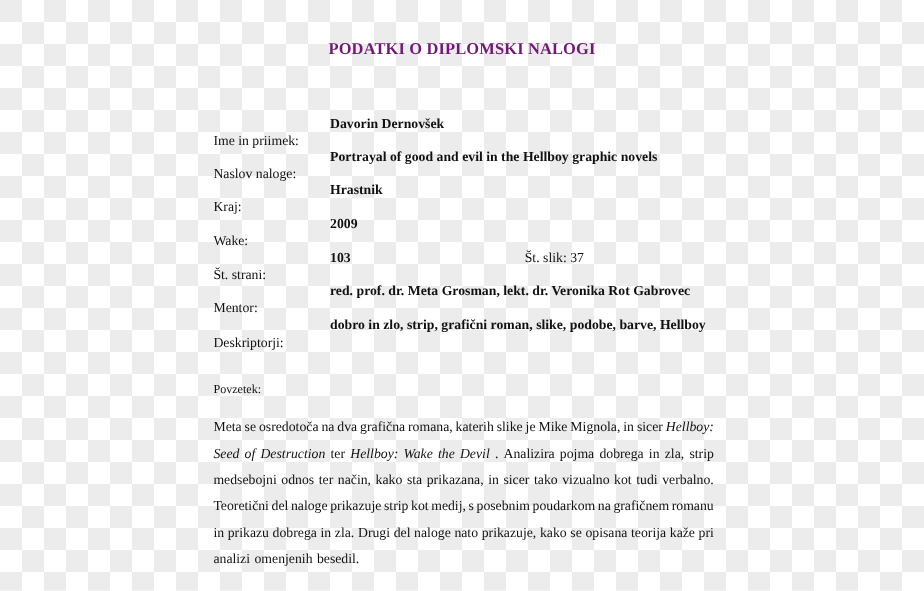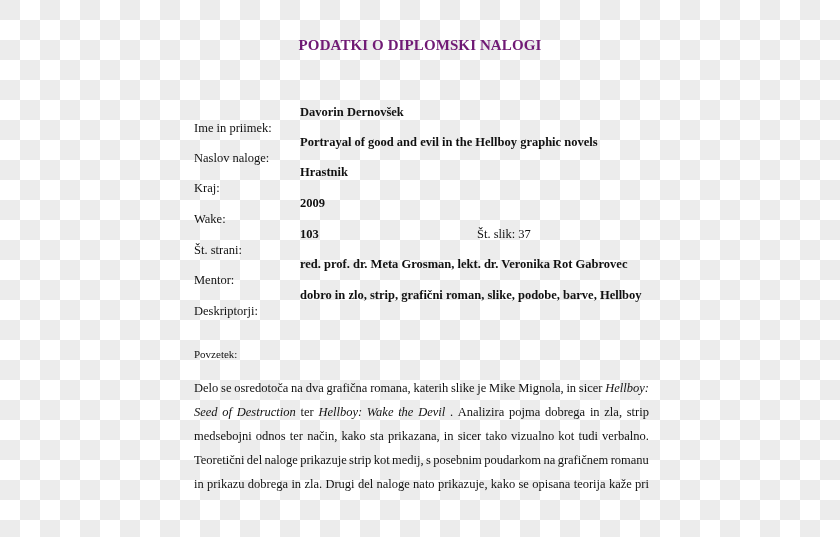--- a/index.html
+++ b/index.html
@@ -137,21 +137,21 @@
   <div class="row" style="top:287px;">
     <span class="label">Deskriptorji:</span>
     <span class="value">dobro in zlo, strip, grafični roman, slike, podobe, barve, Hellboy</span>
   </div>
 
   <div class="summary-label">Povzetek:</div>
 
   <div class="abstract" id="abstract">
       <span class="line">
         <span class="line-inner">
-          <span>Delo</span>
+          <span>Meta</span>
           <span>se</span>
           <span>osredotoča</span>
           <span>na</span>
           <span>dva</span>
           <span>grafična</span>
           <span>romana,</span>
           <span>katerih</span>
           <span>slike</span>
           <span>je</span>
           <span>Mike</span>
@@ -228,15 +228,22 @@
           <span>nato</span>
           <span>prikazuje,</span>
           <span>kako</span>
           <span>se</span>
           <span>opisana</span>
           <span>teorija</span>
           <span>kaže</span>
           <span>pri</span>
         </span>
       </span>
+      <span class="line last">
+        <span class="line-inner">
+          <span>analizi</span>
+          <span>omenjenih</span>
+          <span>besedil.</span>
+        </span>
+      </span>
     </div>
 
 </div>
 
 </body></html>

